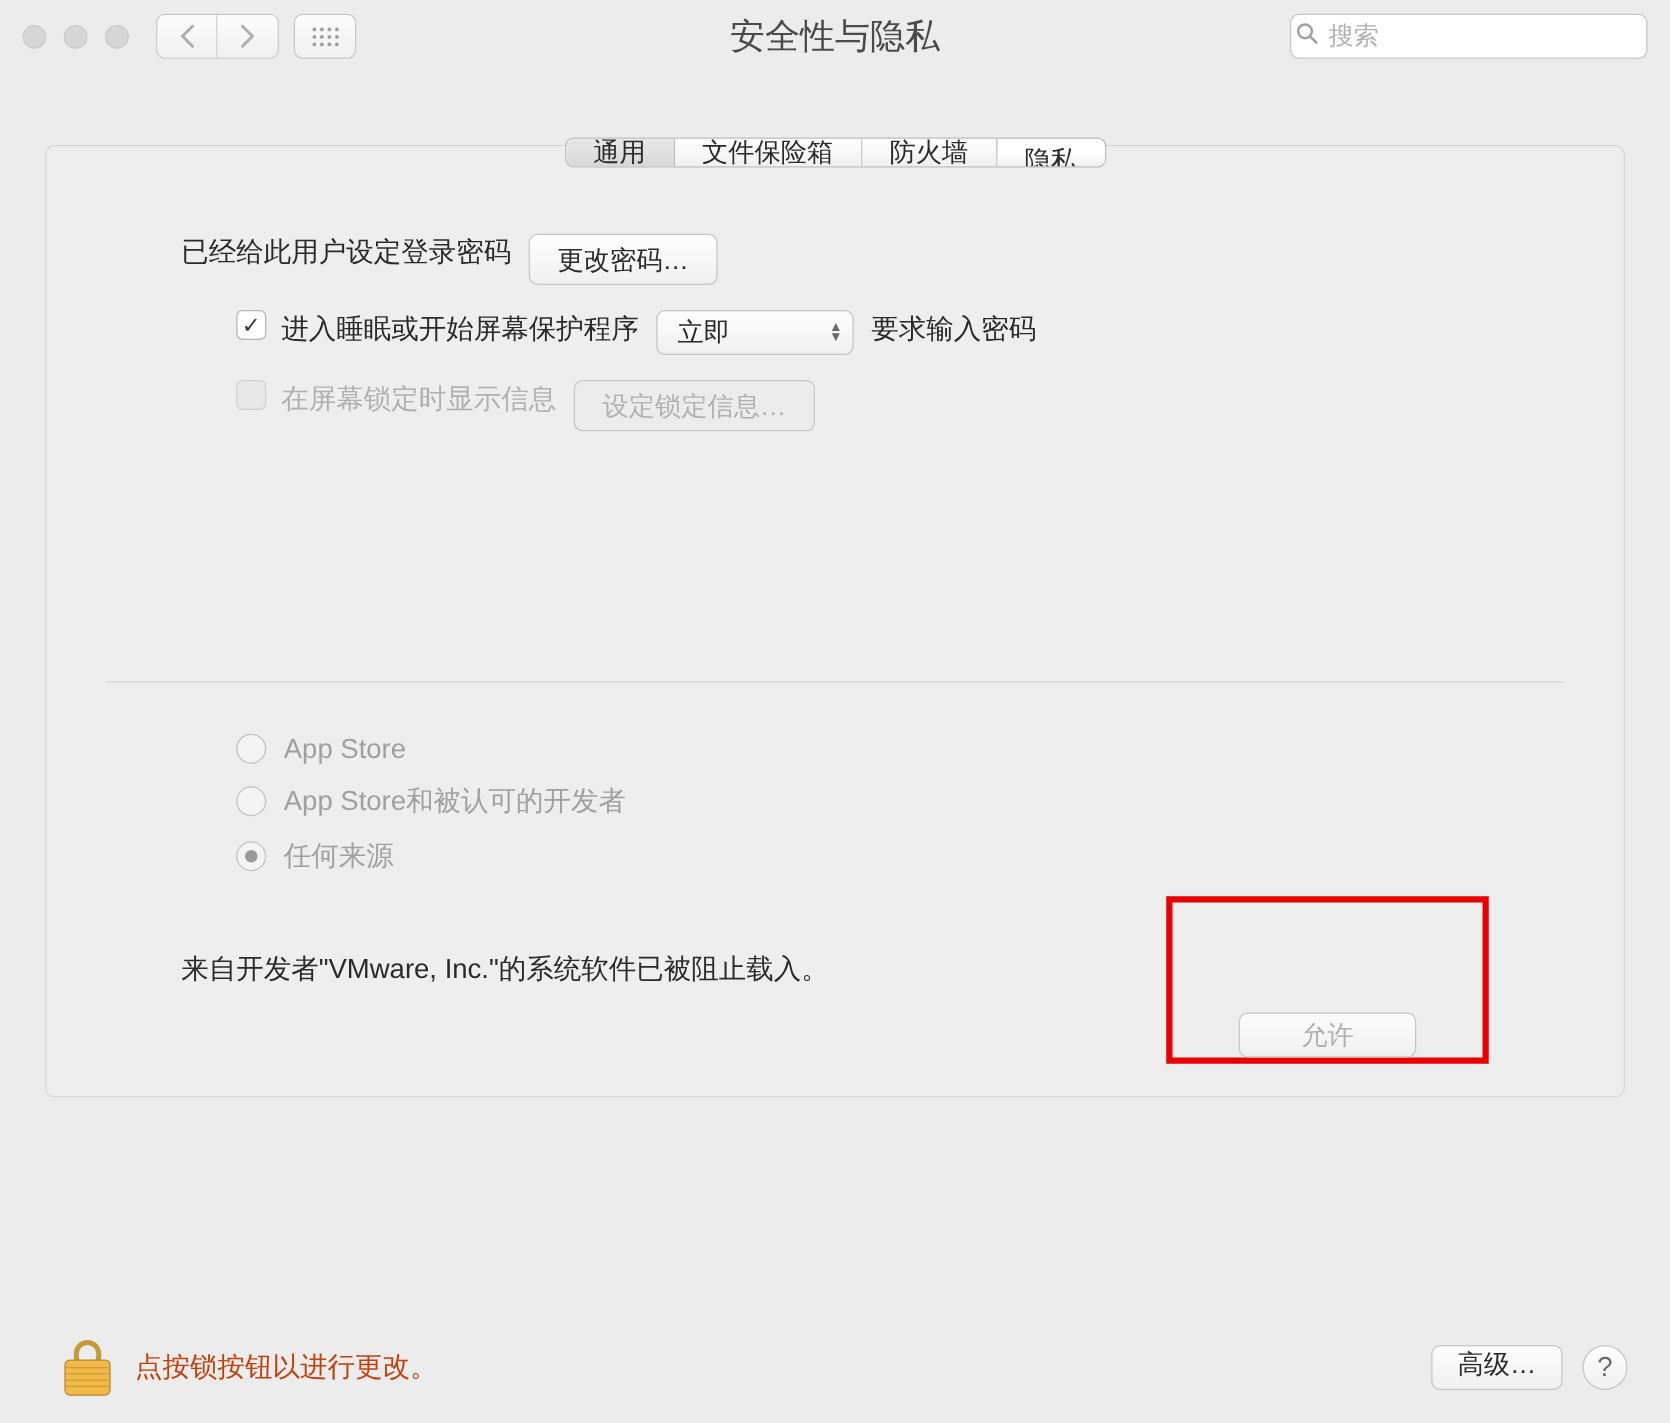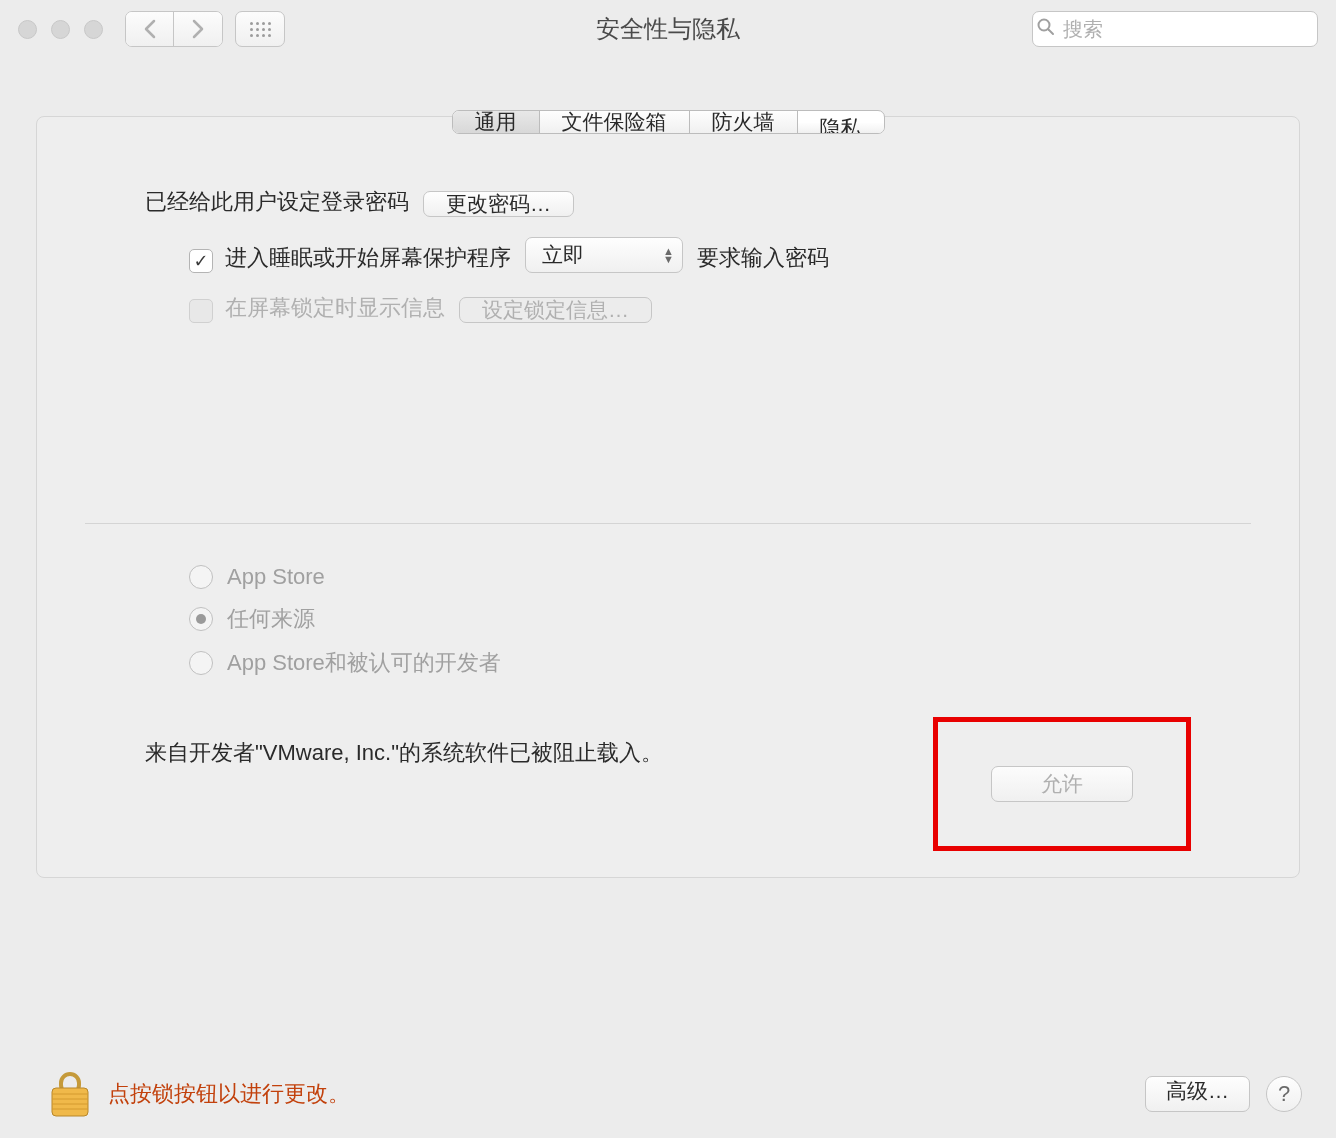--- a/index.html
+++ b/index.html
@@ -74,21 +74,21 @@
     .grid-icon span {
       width: 3px;
       height: 3px;
       background: #9c9c9c;
       border-radius: 50%;
     }
     .window-title {
       position: absolute;
       left: 50%;
       transform: translateX(-50%);
-      font-size: 24px;
+      font-size: 28px;
       color: #4a4a4a;
     }
     .search-box {
       position: absolute;
       right: 18px;
       width: 286px;
       height: 36px;
       border: 1px solid #c6c6c6;
       border-radius: 7px;
       background: #fff;
@@ -148,21 +148,21 @@
       margin: -18px 36px 0 36px;
       border: 1px solid #d6d6d6;
       border-radius: 8px;
       background: #eeeeee;
       padding: 70px 70px 50px 108px;
       min-height: 762px;
       position: relative;
     }
     .row {
       display: flex;
-      align-items: flex-end;
+      align-items: flex-start;
       margin-bottom: 20px;
       font-size: 22px;
       color: #2a2a2a;
     }
     .row.indent {
       margin-left: 44px;
     }
     .row.disabled {
       color: #b0b0b0;
     }
@@ -177,21 +177,21 @@
       align-items: center;
       justify-content: center;
       font-size: 18px;
       color: #3a3a3a;
     }
     .checkbox.disabled {
       background: #e8e8e8;
       border-color: #d0d0d0;
     }
     .mac-btn {
-      height: 26px;
+      height: 41px;
       padding: 0 22px;
       border: 1px solid #c6c6c6;
       border-radius: 7px;
       background: linear-gradient(#fefefe, #f0f0f0);
       font-size: 21px;
       color: #2a2a2a;
       display: inline-flex;
       align-items: center;
       margin-left: 14px;
       cursor: default;
@@ -272,21 +272,21 @@
       color: #2a2a2a;
     }
     .highlight {
       position: absolute;
       border: 5px solid #e80000;
       width: 258px;
       height: 134px;
       right: 108px;
       bottom: 26px;
       display: flex;
-      align-items: center;
+      align-items: flex-end;
       justify-content: center;
     }
     .allow-btn {
       height: 36px;
       width: 142px;
       border: 1px solid #c6c6c6;
       border-radius: 7px;
       background: linear-gradient(#fcfcfc, #f0f0f0);
       font-size: 21px;
       color: #b0b0b0;
@@ -421,26 +421,26 @@
 
   <hr class="divider">
 
 
   <div class="radio-group">
     <div class="radio-row">
       <span class="radio"></span>
       <span>App Store</span>
     </div>
     <div class="radio-row">
+      <span class="radio"></span>
+      <span>App Store和被认可的开发者</span>
+    </div>
+    <div class="radio-row">
       <span class="radio selected"></span>
       <span>任何来源</span>
-    </div>
-    <div class="radio-row">
-      <span class="radio"></span>
-      <span>App Store和被认可的开发者</span>
     </div>
   </div>
 
   <div class="blocked-row">
     <span class="blocked-text">来自开发者"VMware, Inc."的系统软件已被阻止载入。</span>
   </div>
 
   <div class="highlight">
     <div class="allow-btn">允许</div>
   </div>

